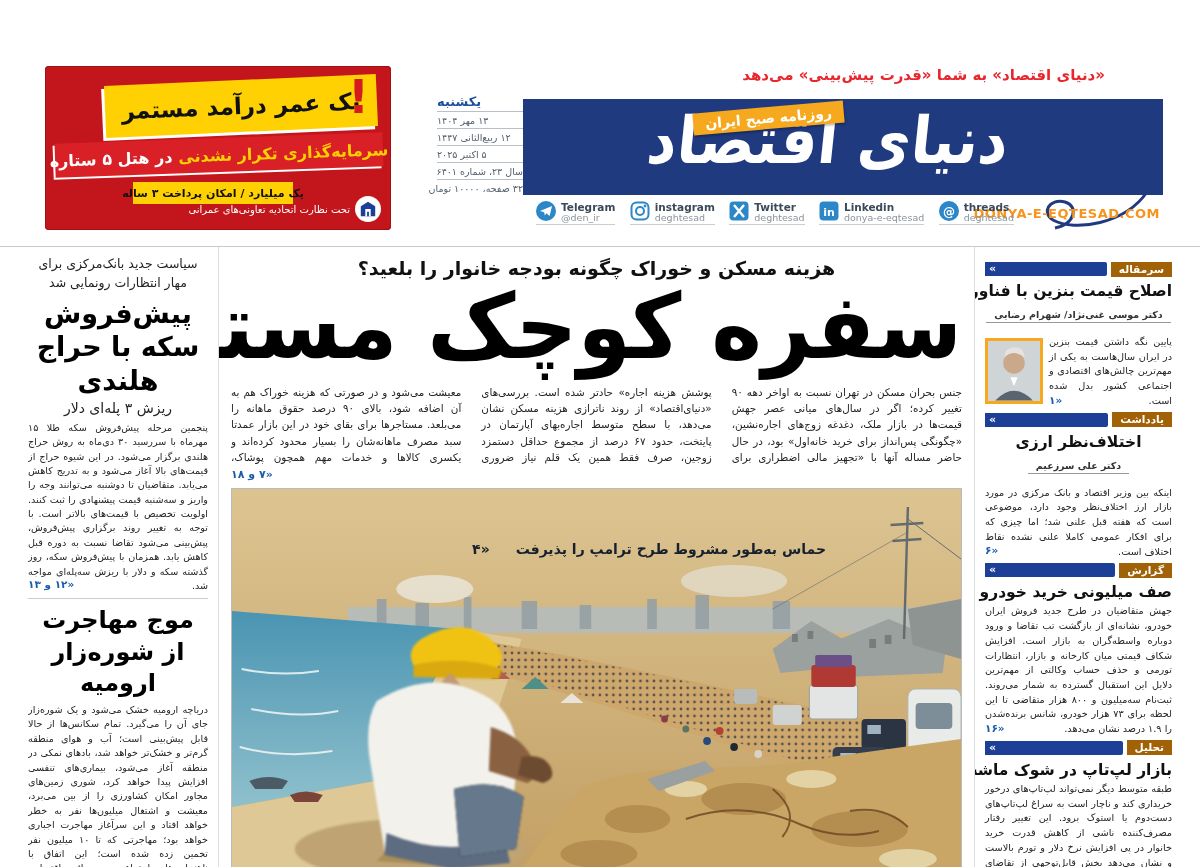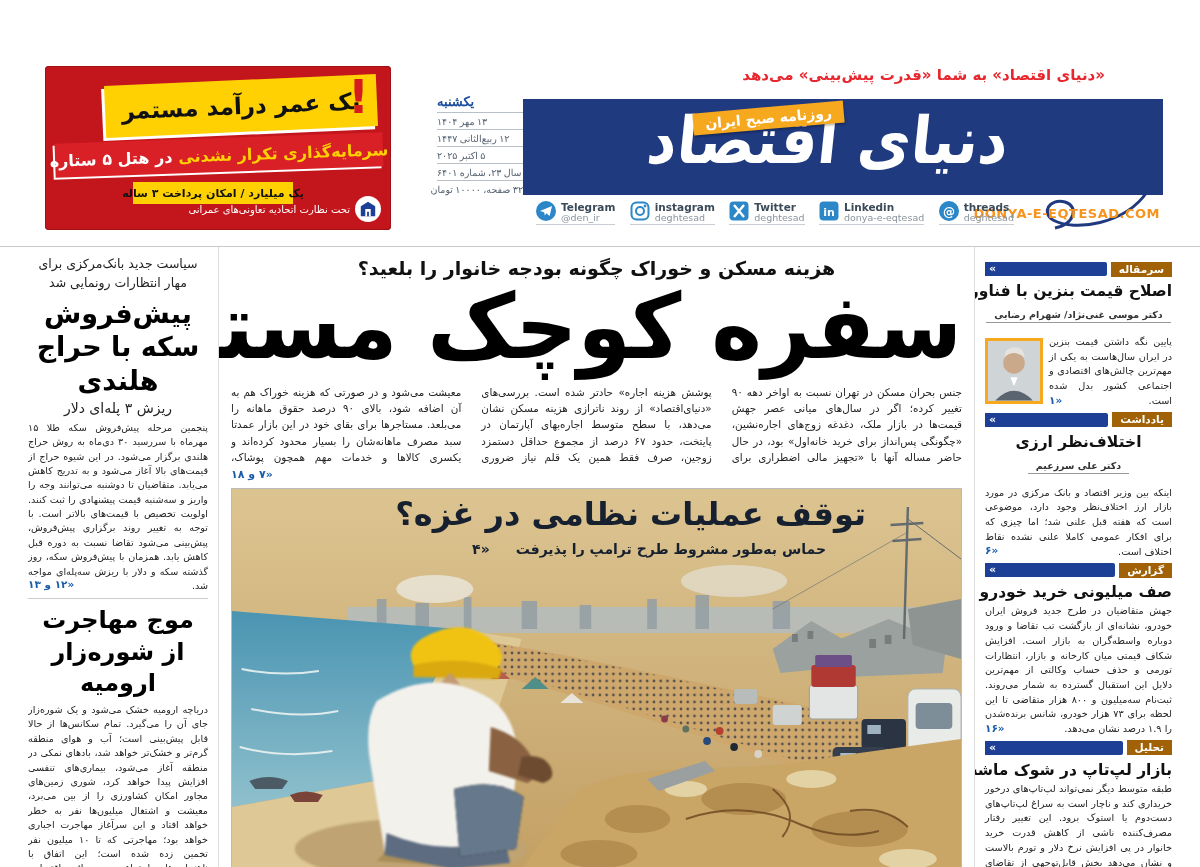--- a/index.html
+++ b/index.html
@@ -35,21 +35,21 @@
   .tagline { position:absolute; top:66px; right:95px; color:#e8262d; font-weight:bold; font-size:15px; }
   .banner { position:absolute; top:99px; right:37px; width:640px; height:96px; background:#203a80; }
   .logo-text { position:absolute; top:8px; right:60px; left:30px; text-align:center; color:#fff;
         font-weight:bold; font-size:58px; transform:skewX(-6deg) scaleY(1.12); white-space:nowrap; }
   .badge { position:absolute; top:8px; left:170px; background:#f6a81e; color:#fff; font-weight:bold; font-size:14px;
         padding:3px 12px; transform:rotate(-5deg); box-shadow:1px 2px 2px rgba(0,0,0,.25); white-space:nowrap; }
   .flourish { position:absolute; top:190px; right:45px; width:120px; height:46px; }
   .website { position:absolute; top:206px; right:40px; color:#f7941d; font-weight:bold; font-size:13px; letter-spacing:.5px; }
 
   
-  .datebox { position:absolute; left:437px; top:94px; width:86px;font-family:Liberation Serif, serif; }
+  .datebox { position:absolute; left:437px; top:94px; width:86px; }
   .datebox .day { color:#1e50a0; font-weight:bold; font-size:13px; text-align:left; padding-bottom:2px; }
   .datebox .row { border-top:1px solid #b9bfc6; font-size:9.5px; color:#53606e; text-align:left; padding:2.5px 0; white-space:nowrap; }
 
   
   .social { position:absolute; top:201px; left:536px; width:478px; display:flex; direction:ltr; justify-content:space-between; }
   .s-item { display:flex; align-items:flex-start; gap:5px; border-bottom:1px solid #c9ced4; padding-bottom:0; }
   .s-icon { width:20px; height:20px; flex:0 0 20px; }
   .s-txt { display:flex; flex-direction:column; line-height:1.15; }
   .s-name { font-weight:bold; font-size:10.5px; color:#3b4a58; }
   .s-handle { font-size:9.5px; color:#8a949d; }
@@ -395,21 +395,20 @@
             <path d="M188 176 q50 -10 92 4 l-4 10 l-88 -2 Z" fill="#d9a90f"></path>
             <path d="M226 184 q16 14 10 26 l-22 4 q-4 -18 12 -30 Z" fill="#c29a74"></path>
             <path d="M150 212 q60 -36 118 -2 q26 18 28 58 l-10 92 q-66 22 -128 2 l-16 -96 q-4 -36 8 -54 Z" fill="#f3f1ec"></path>
             <path d="M268 238 q34 10 44 34 q6 16 -6 22 l-40 -12 Z" fill="#8a6242"></path>
             <path d="M300 268 q22 -4 30 10 q6 12 -8 16 l-26 -8 Z" fill="#6d4b31"></path>
             <path d="M160 344 q64 26 122 4 l6 26 l-60 6 l-70 -14 Z" fill="#5d6c80"></path>
             <path d="M230 300 q44 -12 72 8 l-8 52 l-58 8 Z" fill="#667ික"></path>
             <path d="M230 300 q44 -12 72 8 l-8 52 l-58 8 Z" fill="#66788c"></path>
           </g>
         </svg>
-        <div class="p-title">توقف عملیات نظامی در غزه؟</div>
         <div class="p-sub">
           <span>حماس به‌طور مشروط طرح ترامپ را پذیرفت</span>
           <span class="pr">«۴</span>
         </div>
         <div class="caption">
           
           
         </div>
       </div>
     </section>

